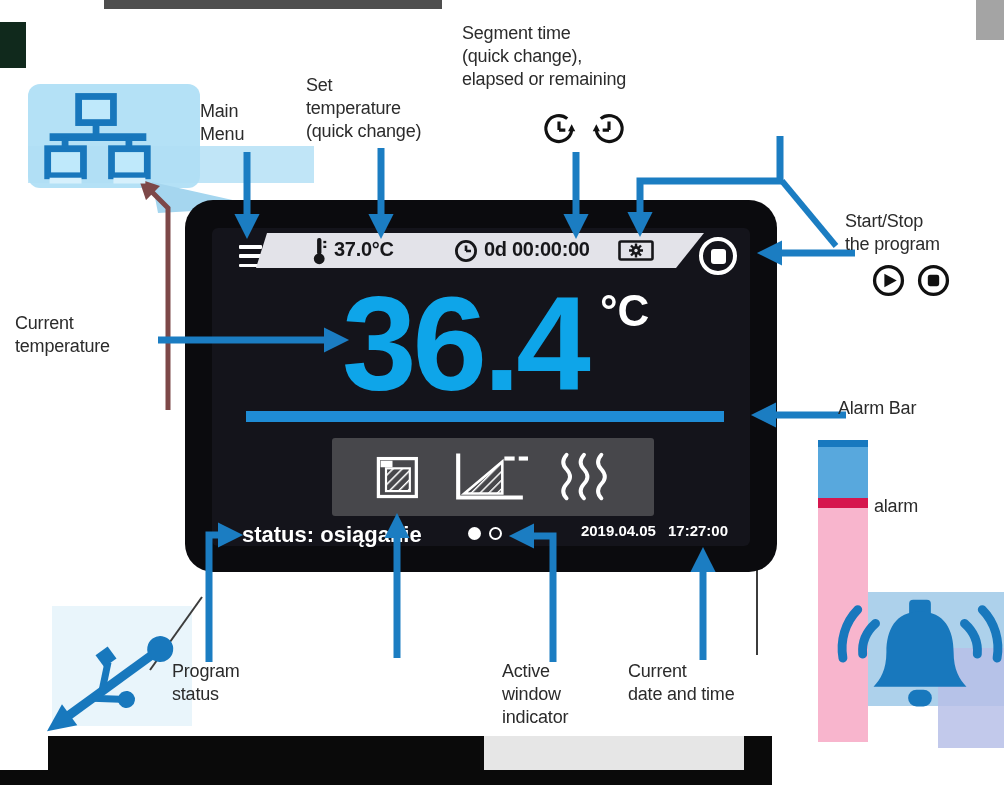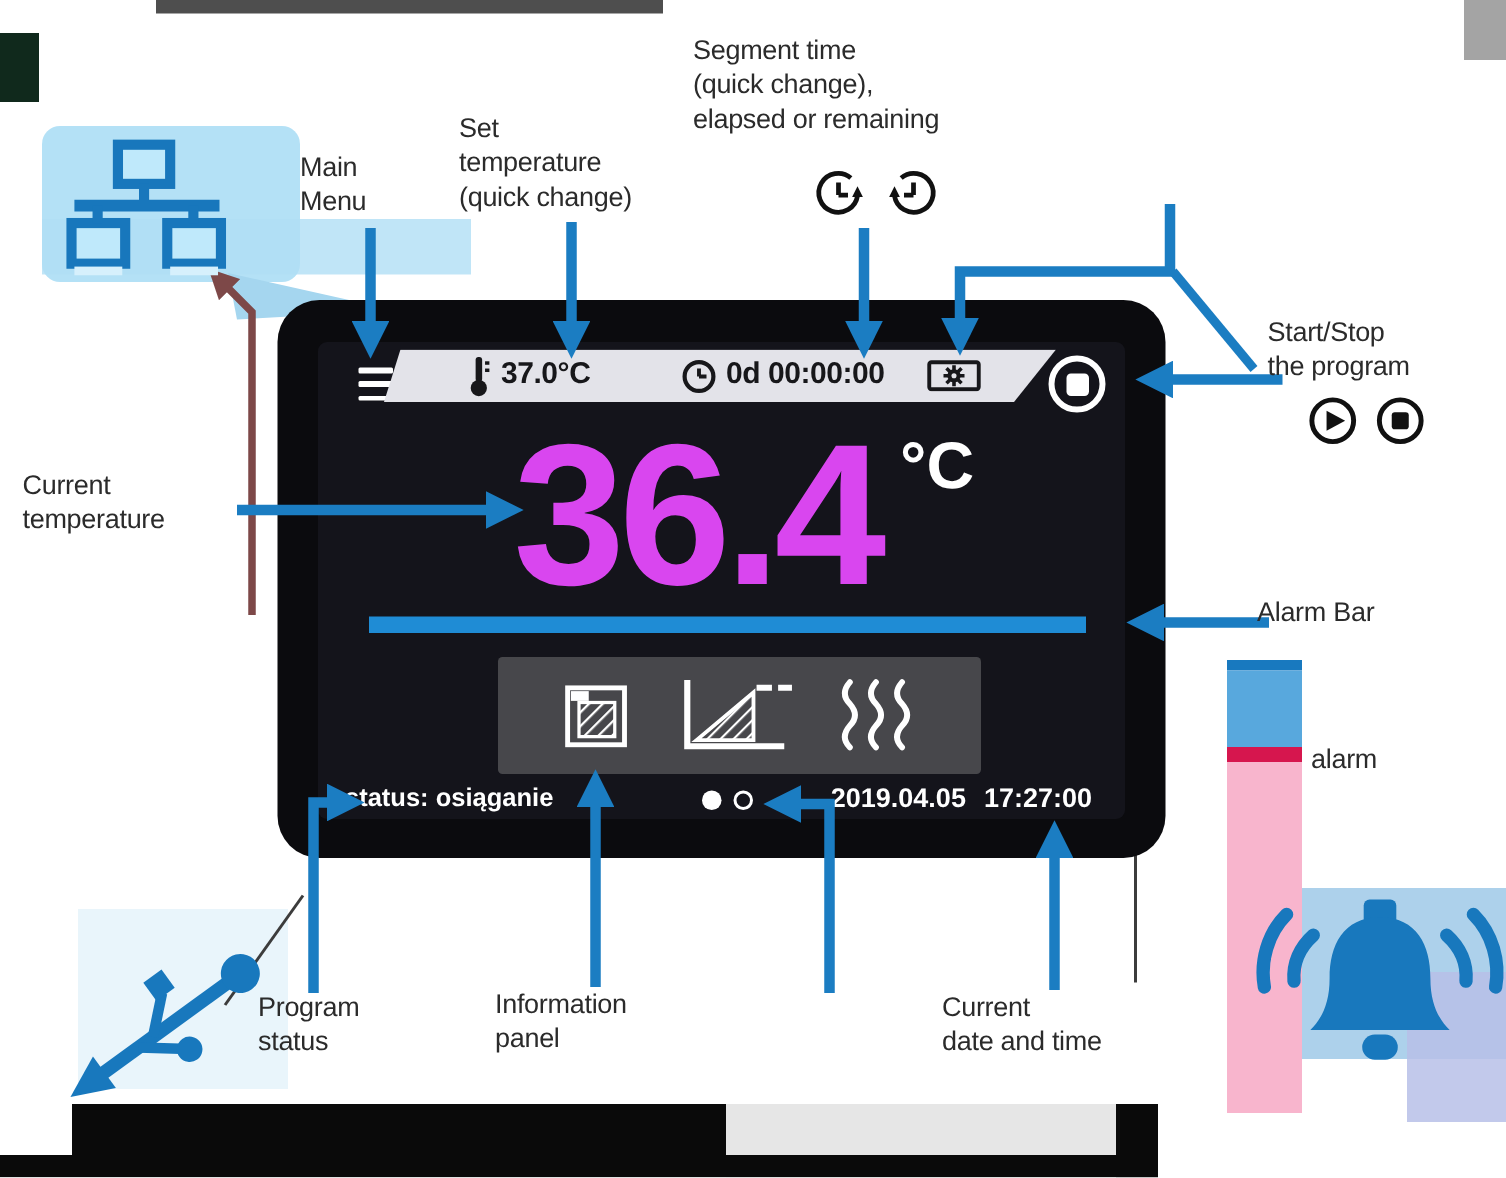--- a/index.html
+++ b/index.html
@@ -15,31 +15,31 @@
   #bezel{left:185px;top:200px;width:592px;height:372px;background:#0b0b0e;border-radius:28px;z-index:4;}
   #display{left:212px;top:228px;width:538px;height:318px;background:#14141b;border-radius:6px;z-index:5;}
   #topbar{left:44px;top:5px;width:448px;height:35px;background:#e3e3e9;
           clip-path:polygon(11px 0,100% 0,calc(100% - 28px) 100%,0 100%);}
   .tbtext{position:absolute;top:5px;font-size:20px;font-weight:bold;color:#17171a;letter-spacing:-0.3px;}
   #hamburger{left:27px;top:17px;width:23px;height:22px;display:flex;flex-direction:column;justify-content:space-between;cursor:pointer;}
   #hamburger i{display:block;height:3.5px;background:#fff;border-radius:1px;}
   #stopbtn{left:487px;top:9px;width:38px;height:38px;border:4px solid #fff;border-radius:50%;
            box-sizing:border-box;display:flex;align-items:center;justify-content:center;cursor:pointer;}
   #stopbtn b{width:15px;height:15px;background:#fff;border-radius:3px;}
-  #bigtemp{left:85px;top:46px;width:335px;height:140px;color:#d946ef;font-size:134px;line-height:140px;
+  #bigtemp{left:85px;top:46px;width:335px;height:140px;color:#0ea5e9;font-size:134px;line-height:140px;
            font-weight:bold;text-align:center;letter-spacing:-4px;}
   #bigdeg{left:388px;top:58px;color:#fff;font-size:44px;font-weight:bold;}
   #alarmbar{left:34px;top:183px;width:478px;height:11px;background:#1f8cd5;}
   #infopanel{left:120px;top:210px;width:322px;height:78px;background:#47474b;border-radius:3px;
              display:flex;align-items:center;justify-content:center;gap:26px;}
-  #statustext{left:18px;top:294px;color:#fff;font-size:17px;font-weight:bold;}
+  #statustext{left:30px;top:294px;color:#fff;font-size:22px;font-weight:bold;}
   #dots{left:256px;top:299px;display:flex;gap:8px;align-items:center;}
   #dots .d1{width:13px;height:13px;border-radius:50%;background:#fff;}
   #dots .d2{width:13px;height:13px;border-radius:50%;border:2.5px solid #fff;box-sizing:border-box;}
-  #datetime{left:338px;top:294px;width:178px;text-align:right;color:#fff;font-size:18px;font-weight:bold;}
+  #datetime{left:338px;top:294px;width:178px;text-align:right;color:#fff;font-size:15px;font-weight:bold;}
   #datetime .t{margin-left:12px;}
   
   .sw{position:absolute;z-index:3;}
   
   .iconrow{position:absolute;display:flex;gap:12px;z-index:6;}
 </style>
 </head>
 <body>
 
 <div id="canvas">
@@ -168,22 +168,23 @@
   <div class="lbl" style="left:462px;top:22px;width:228px">Segment time
 (quick change),
 elapsed or remaining</div>
   <div class="lbl" style="left:845px;top:210px;width:150px">Start/Stop
 the program</div>
   <div class="lbl" style="left:15px;top:312px;width:140px">Current
 temperature</div>
   <div class="lbl" style="left:838px;top:397px;width:120px">Alarm Bar</div>
   <div class="lbl" style="left:172px;top:660px;width:100px">Program
 status</div>
-  <div class="lbl" style="left:330px;top:658px;width:135px">Information
-panel</div>
+  <div class="lbl" style="left:502px;top:660px;width:110px">Active
+window
+indicator</div>
   <div class="lbl" style="left:628px;top:660px;width:165px">Current
 date and time</div>
 
   <div class="sw" style="left:818px;top:440px;width:50px;height:7px;background:#1879bf"></div>
   <div class="sw" style="left:818px;top:447px;width:50px;height:51px;background:#58a8dd"></div>
   <div class="sw" style="left:818px;top:498px;width:50px;height:10px;background:#d6164e"></div>
   <div class="sw" style="left:818px;top:508px;width:50px;height:234px;background:#f8b5cd"></div>
   <div class="lbl left" style="left:874px;top:495px;width:110px">alarm</div>
 
   <div class="abs" id="bezel">

